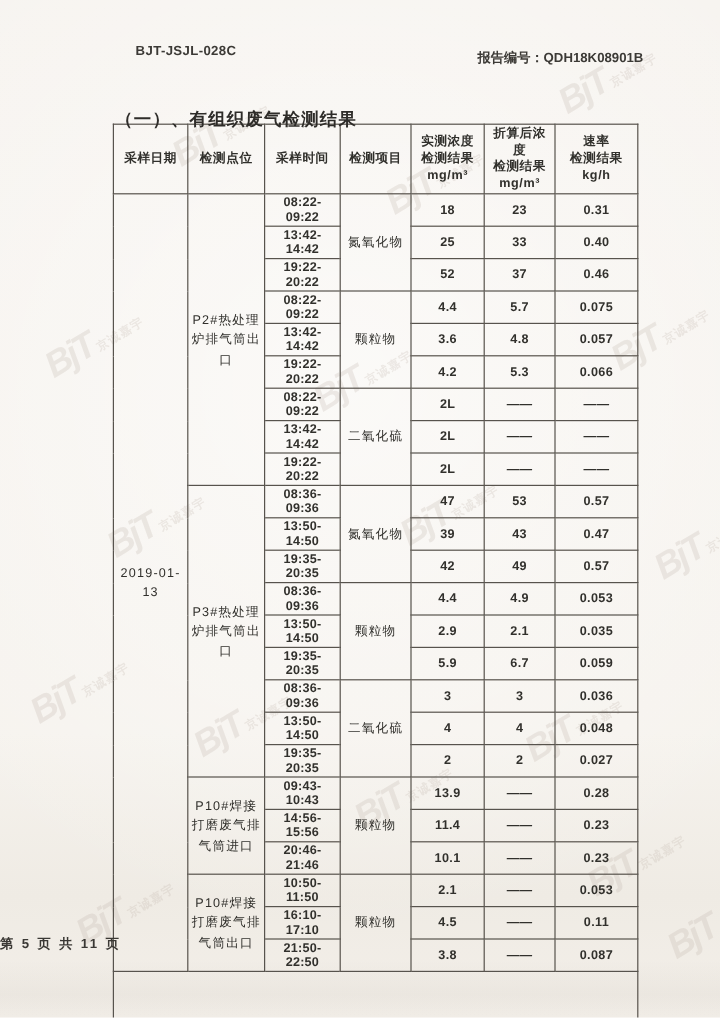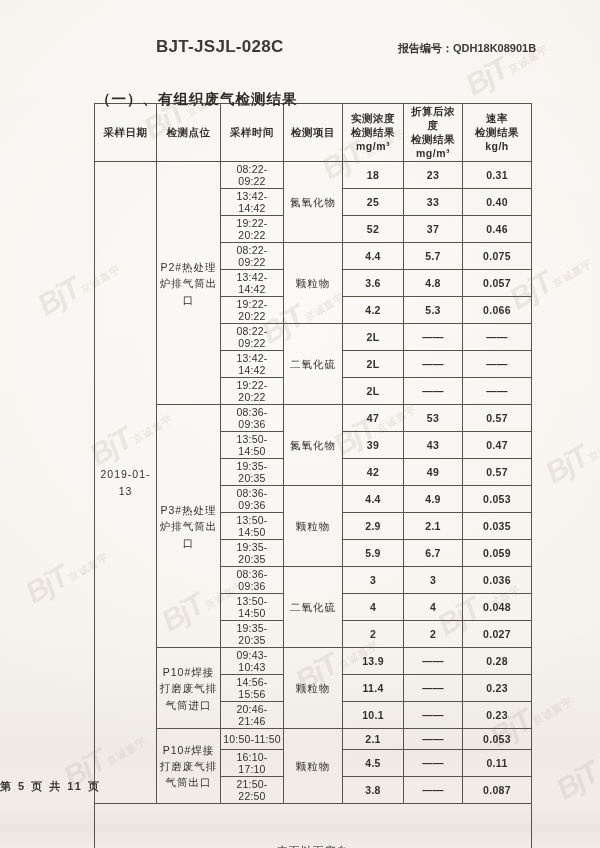--- a/index.html
+++ b/index.html
@@ -23,23 +23,22 @@
     color:#b9aca2;
     opacity:0.22;
     z-index:0;
   }
   .wm-main { font-size:30px; font-weight:bold; font-style:italic; letter-spacing:-2px; }
   .wm-sub  { font-size:10px; font-weight:bold; margin-left:2px; letter-spacing:1px; }
 
   
   .doc-code {
     position:absolute; left:113px; top:37px;
-    font-size:17px; font-weight:bold; letter-spacing:0.3px; color:#3c3a36;
+    font-size:11px; font-weight:bold; letter-spacing:0.3px; color:#3c3a36;
     z-index:2;
-    margin-left:43px;
   }
   .report-no {
     position:absolute; left:398px; top:41px;
     font-size:11px; font-weight:bold; color:#3c3a36;
     z-index:2;
   }
   .section-title {
     position:absolute; left:96px; top:90px;
     font-size:14.5px; font-weight:600; letter-spacing:1px; color:#2e2c29;
     z-index:2;
@@ -64,21 +63,21 @@
   }
   table.results { border:1.5px solid #4c4843; }
   th.c-head {
     font-weight:600;
     white-space:pre-line;
     line-height:1.32;
     height:52px;
     letter-spacing:0.5px;
   }
   tr.data-row { height:20.4px; }
-  td.c-time { font-weight:normal; letter-spacing:0.2px; }
+  td.c-time { font-weight:bold; letter-spacing:0.2px; }
   td.c-val  { font-weight:600; letter-spacing:0.3px; }
   td.c-item, td.c-point, td.c-date { font-weight:500; letter-spacing:1px; line-height:1.55; }
   td.c-point { padding:0 4px; }
   td.c-blank {
     height:96px;
     text-align:left;
     vertical-align:top;
     padding:3px 2px;
     font-size:11px;
     font-weight:500;

